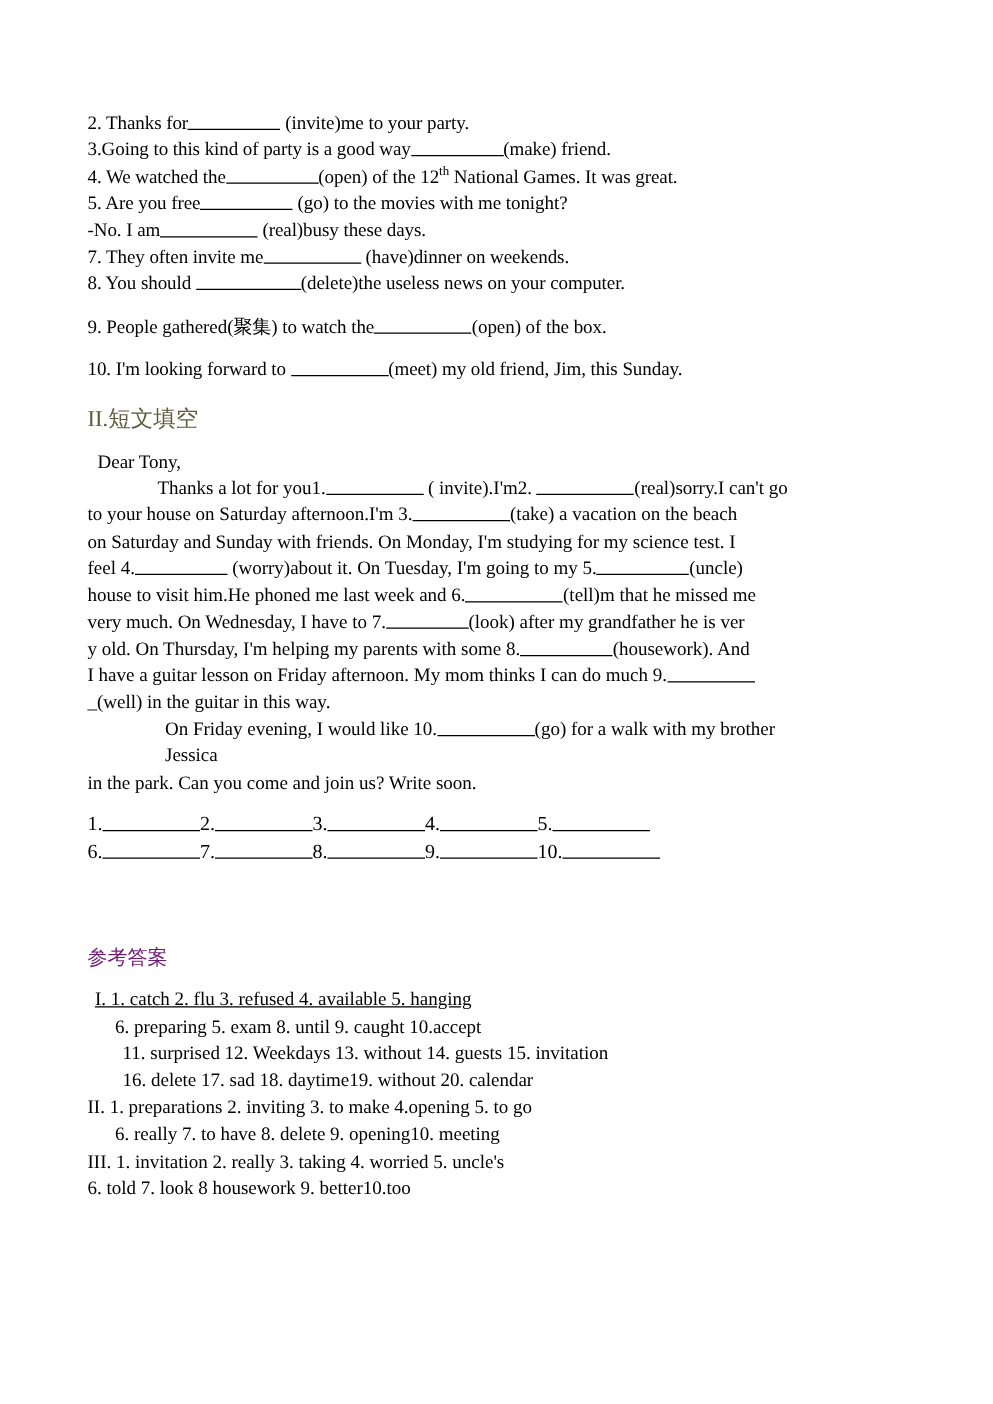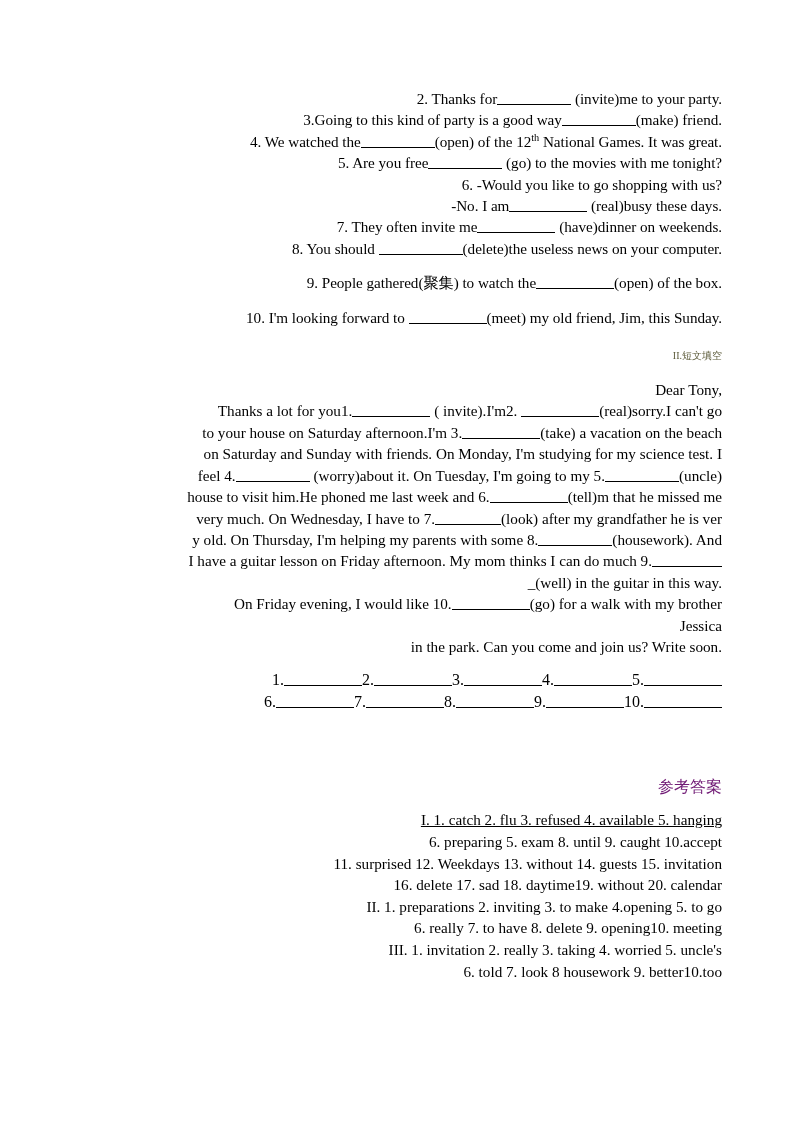--- a/index.html
+++ b/index.html
@@ -14,21 +14,20 @@
     font-family: "Liberation Serif", "DejaVu Serif", serif;
     color: #000000;
     overflow: hidden;
   }
   .page {
     position: absolute;
     left: 0; top: 0;
     width: 696px;
     height: 1123px;
     background: #ffffff;
-    text-align: right;
   }
   .content {
     position: absolute;
     left: 70px;
     top: 88px;
     width: 652px;
   }
 
   
   .q-block {
@@ -58,21 +57,21 @@
   .bl.w84  { width: 84px; }
 
   sup {
     font-size: 0.68em;
     vertical-align: super;
     line-height: 0;
   }
 
   
   .cn-header {
-    font-size: 10px;
+    font-size: 18px;
     line-height: 22px;
     color: #5d5c3b;
     font-family: "DejaVu Serif", "Liberation Serif", serif;
   }
   .cn-header .roman {
     font-family: "Liberation Serif", serif;
   }
 
   
   .passage {
@@ -121,21 +120,20 @@
     <div class="q-block">
 
       <div class="q-line"><span>2. Thanks for</span><span class="bl w74"></span><span> (invite)me to your party.</span></div>
 
       <div class="q-line"><span>3.Going to this kind of party is a good way</span><span class="bl w74"></span><span>(make) friend.</span></div>
 
       <div class="q-line"><span>4. We watched the</span><span class="bl w74"></span><span>(open) of the 12</span><sup>th</sup><span> National Games. It was great.</span></div>
 
       <div class="q-line"><span>5. Are you free</span><span class="bl w74"></span><span> (go) to the movies with me tonight?</span></div>
 
-      <div class="q-line"><span>6. -Would you like to go shopping with us?</span></div>
 
       <div class="q-line"><span> -No. I am</span><span class="bl w78"></span><span> (real)busy these days.</span></div>
 
       <div class="q-line"><span>7. They often invite me</span><span class="bl w78"></span><span> (have)dinner on weekends.</span></div>
 
       <div class="q-line"><span>8. You should </span><span class="bl w84"></span><span>(delete)the useless news on your computer.</span></div>
 
       <div class="q-line q-spaced"><span>9. People gathered(聚集) to watch the</span><span class="bl w78"></span><span>(open) of the box.</span></div>
 
       <div class="q-line q-spaced"><span>10. I'm looking forward to </span><span class="bl w78"></span><span>(meet) my old friend, Jim, this Sunday.</span></div>

